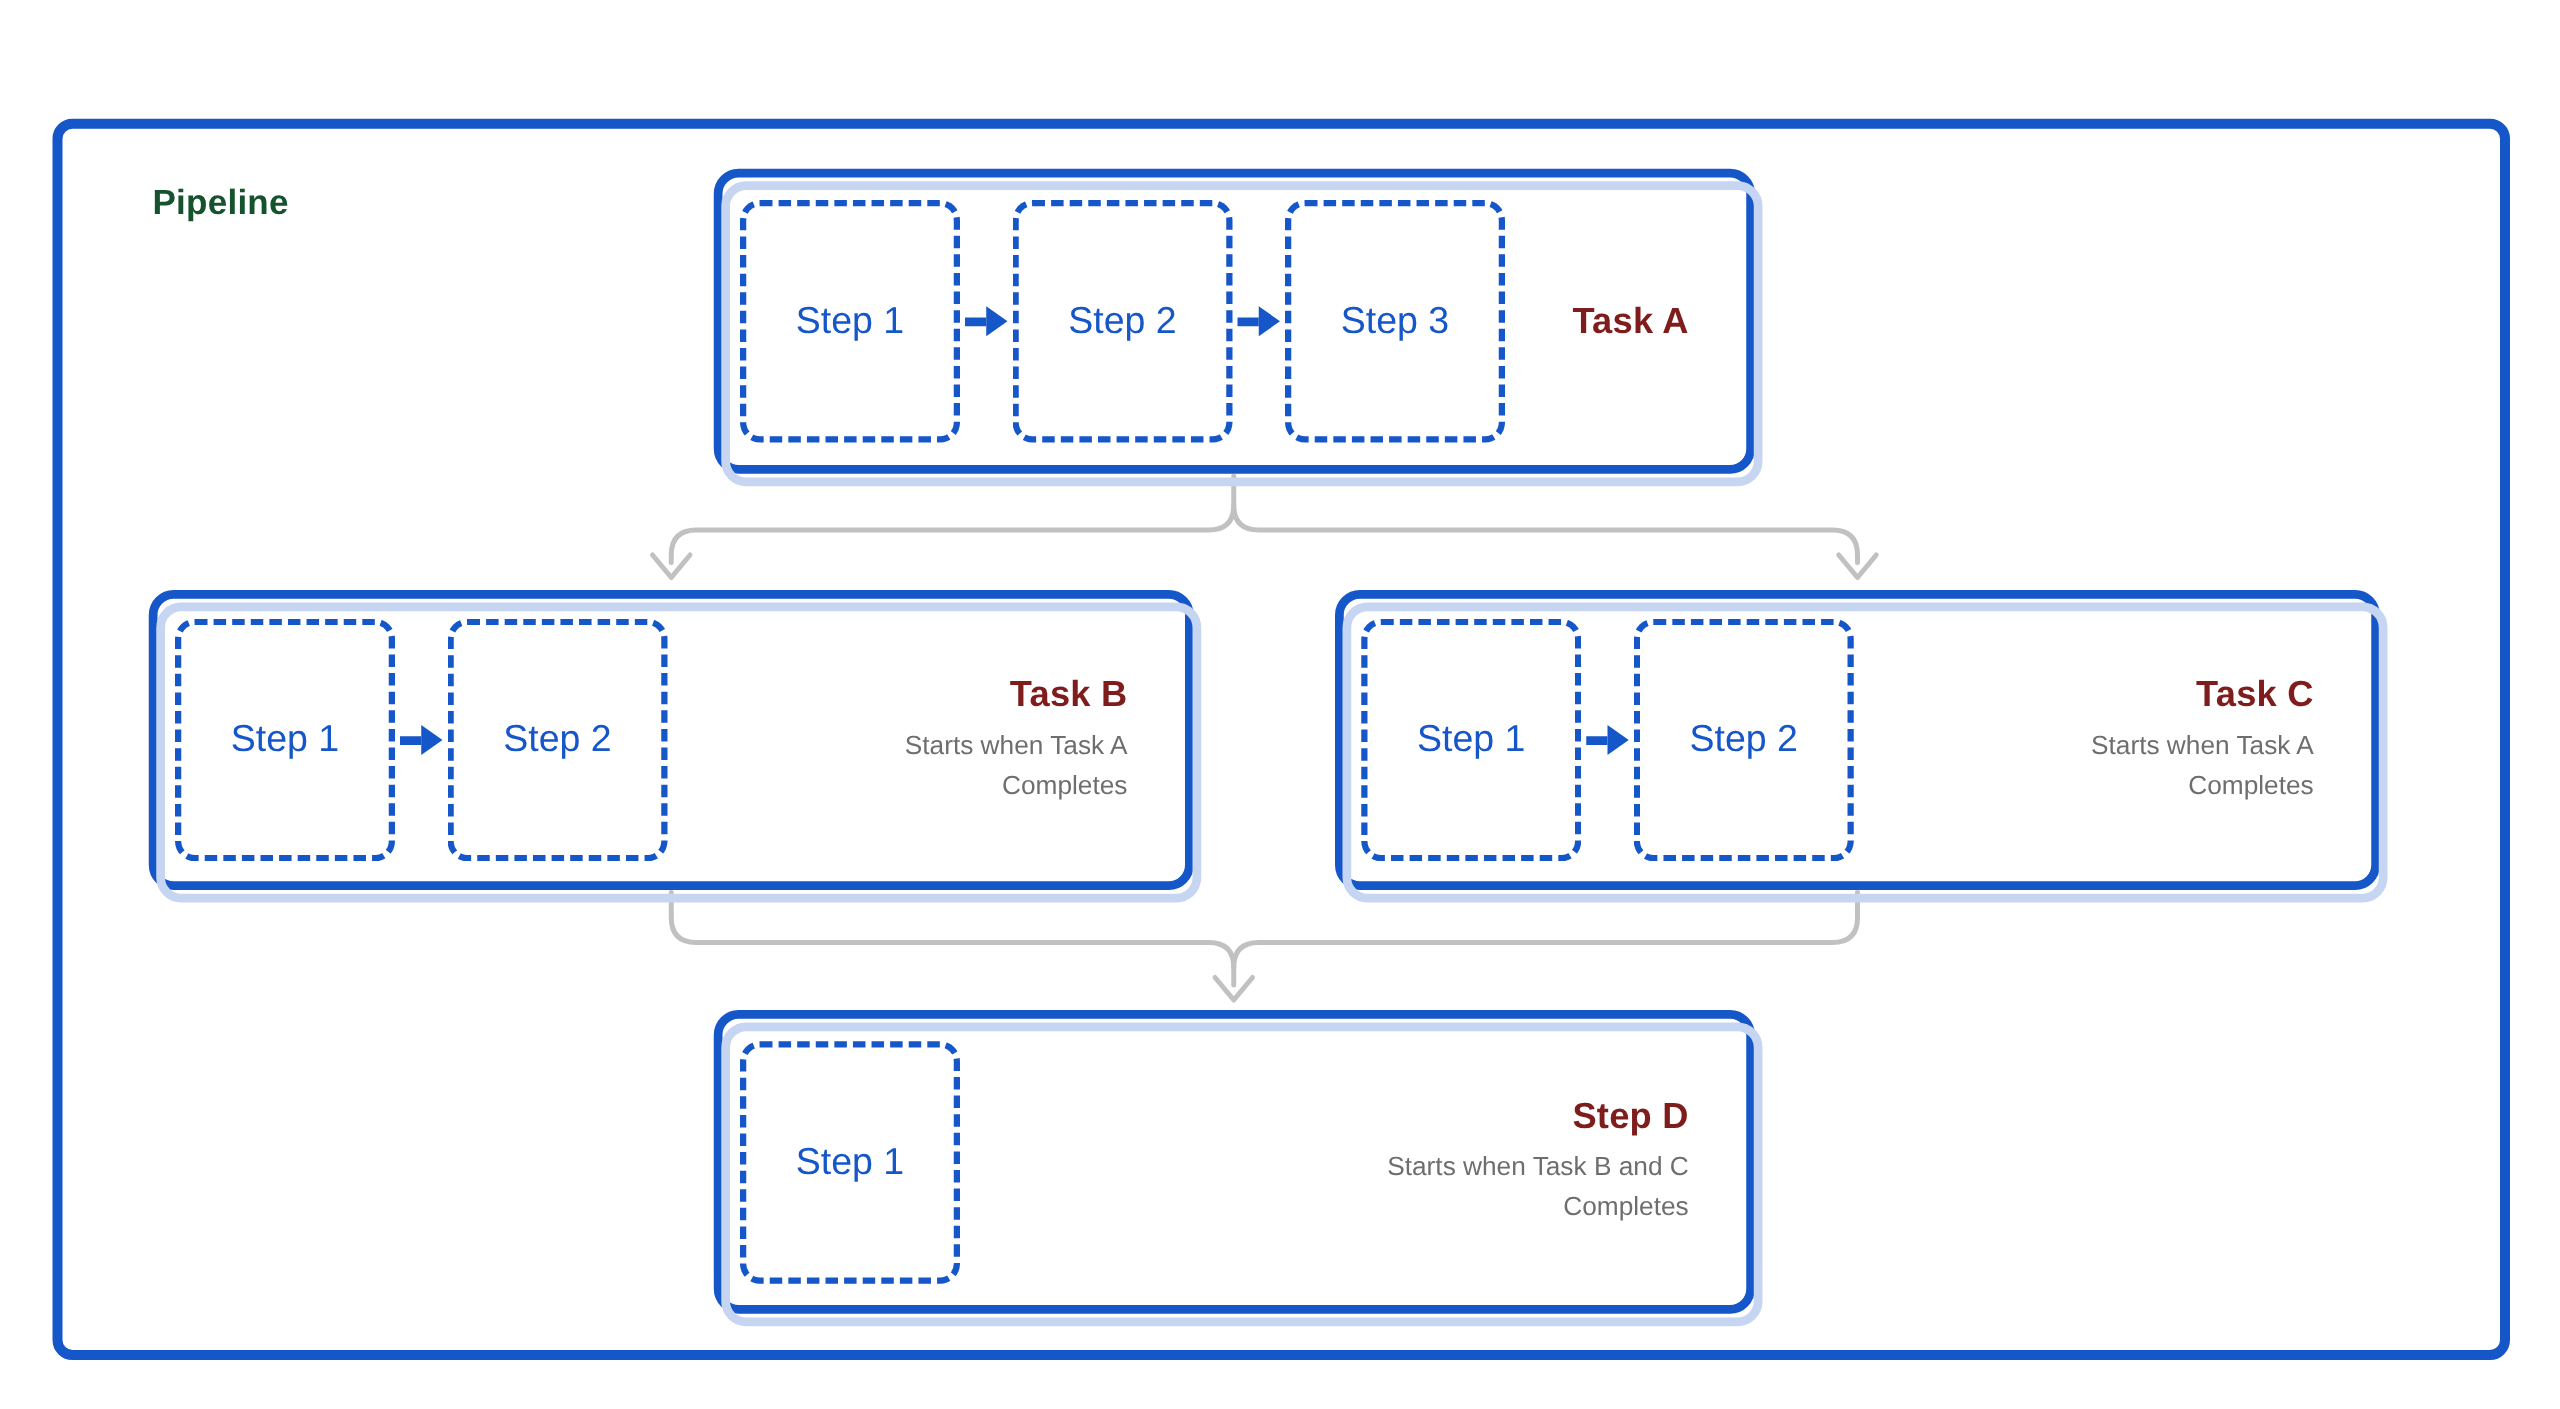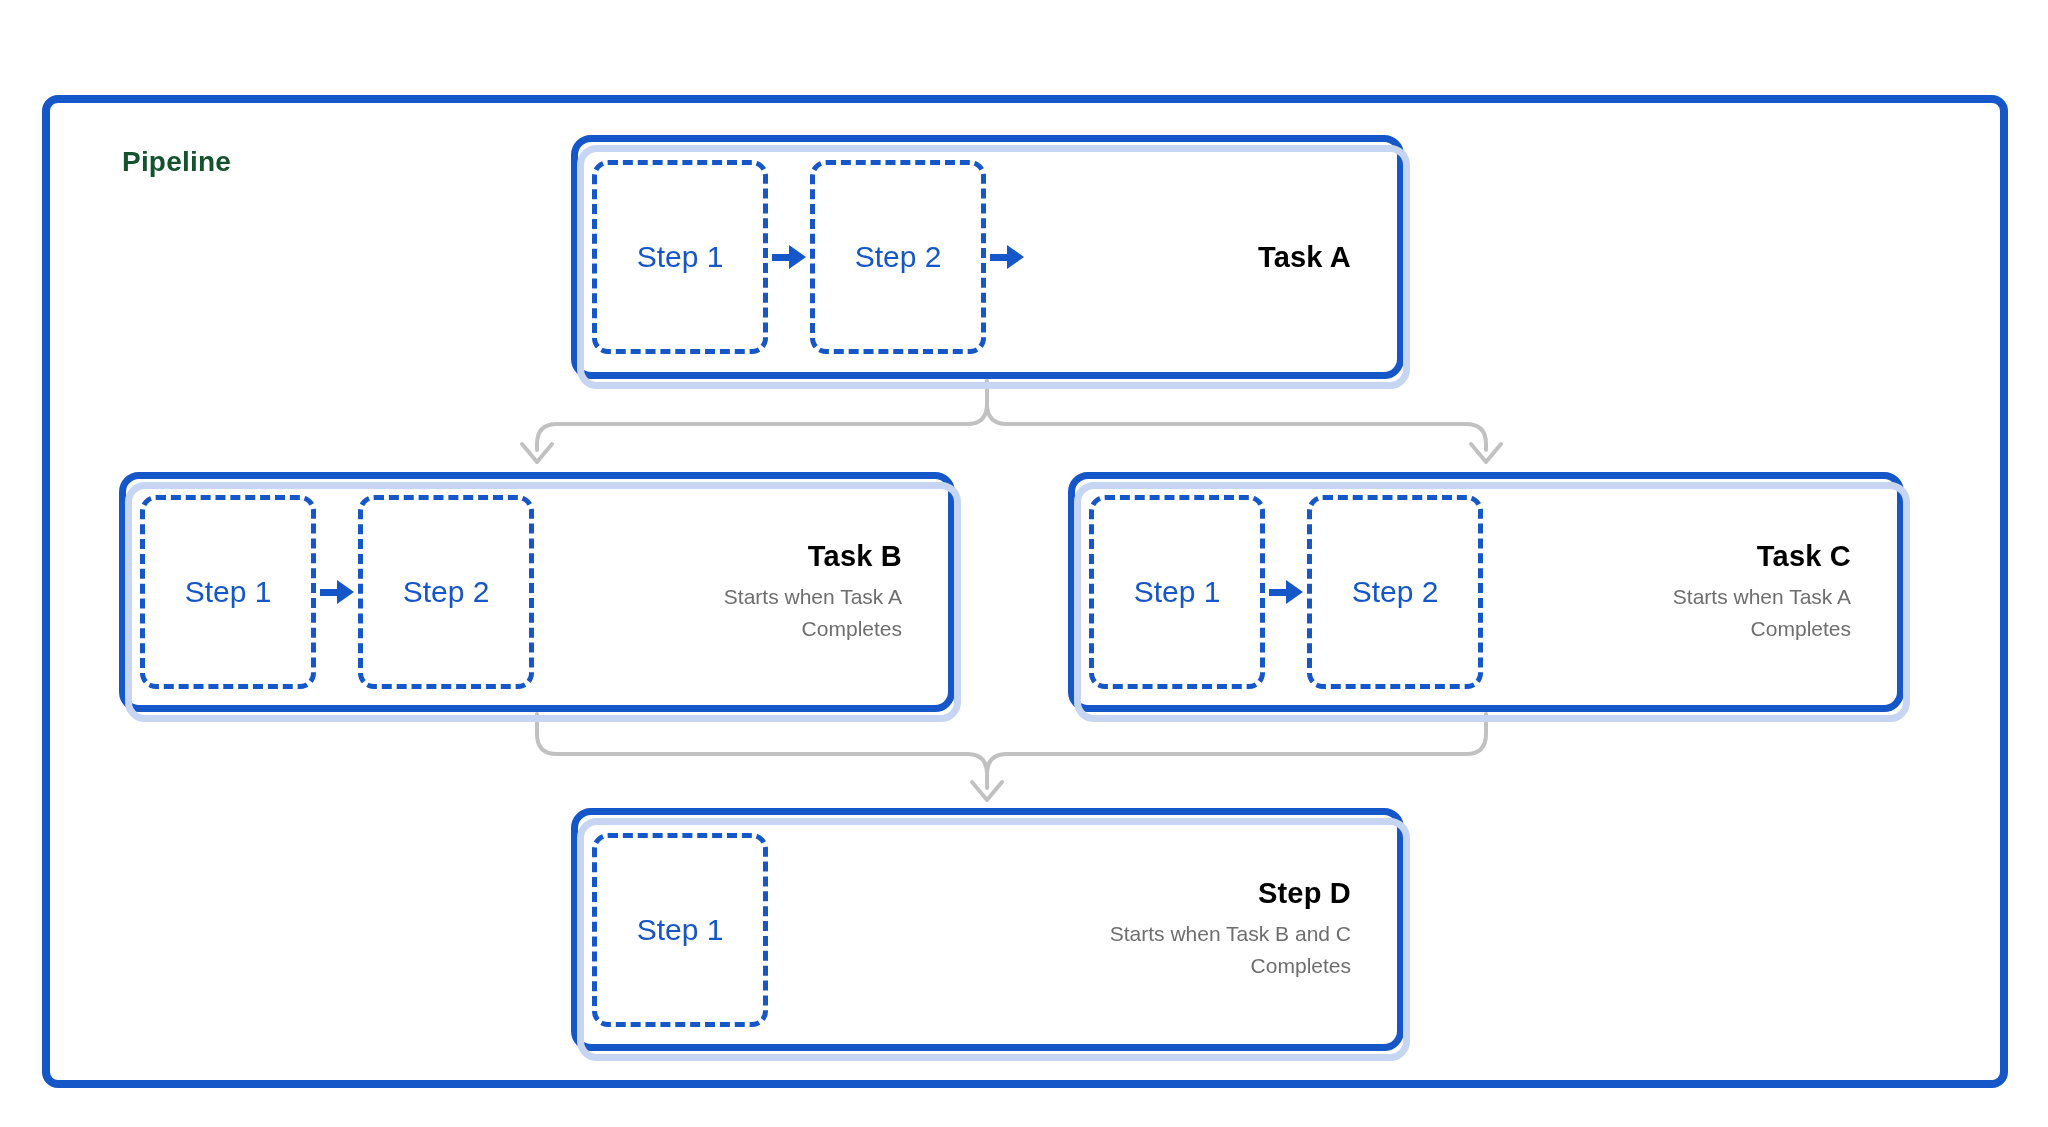--- a/index.html
+++ b/index.html
@@ -114,21 +114,21 @@
     height: 0;
     border-left: 17px solid #1556C8;
     border-top: 12px solid transparent;
     border-bottom: 12px solid transparent;
   }
   .title-block {
     margin-left: auto;
     text-align: right;
   }
   .task-title {
-    color: #000000;
+    color: #7f1d1d;
     font-size: 29px;
     font-weight: 600;
     letter-spacing: 0.2px;
   }
   .task-subtitle {
     margin-top: 8px;
     color: #6E6E6E;
     font-size: 21px;
     line-height: 32px;
     font-weight: 400;
@@ -170,20 +170,23 @@
           <span class="shaft"></span>
           <span class="head"></span>
         </span>
       <div class="step">
         <span class="step-label">Step 2</span>
       </div>
       <span class="flow-arrow">
           <span class="shaft"></span>
           <span class="head"></span>
         </span>
+      <div class="step">
+        <span class="step-label">Step 3</span>
+      </div>
     </div>
     <div class="title-block">
       <div class="task-title">Task A</div>
     </div>
   </div>
 
   <div class="card card-b">
     <div class="steps">
       <div class="step">
         <span class="step-label">Step 1</span>

